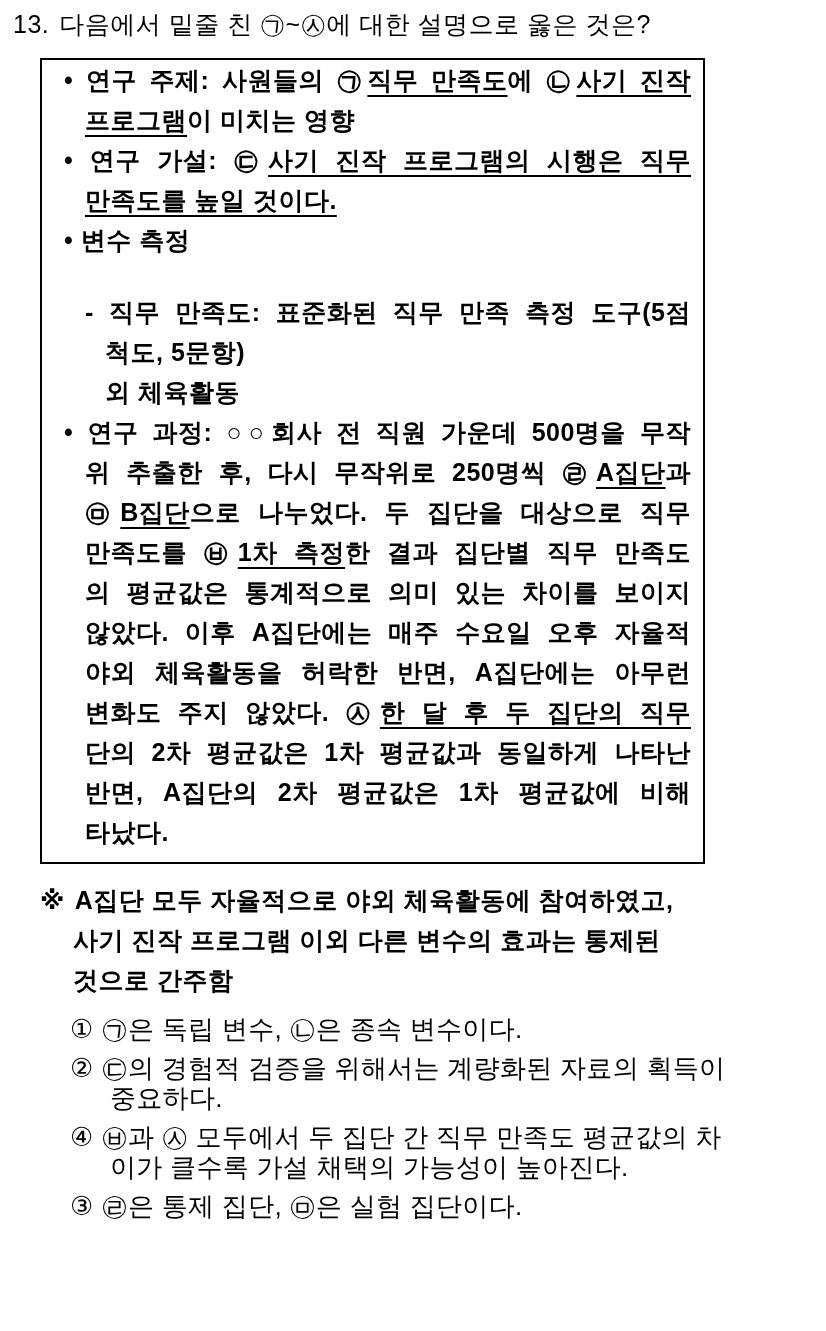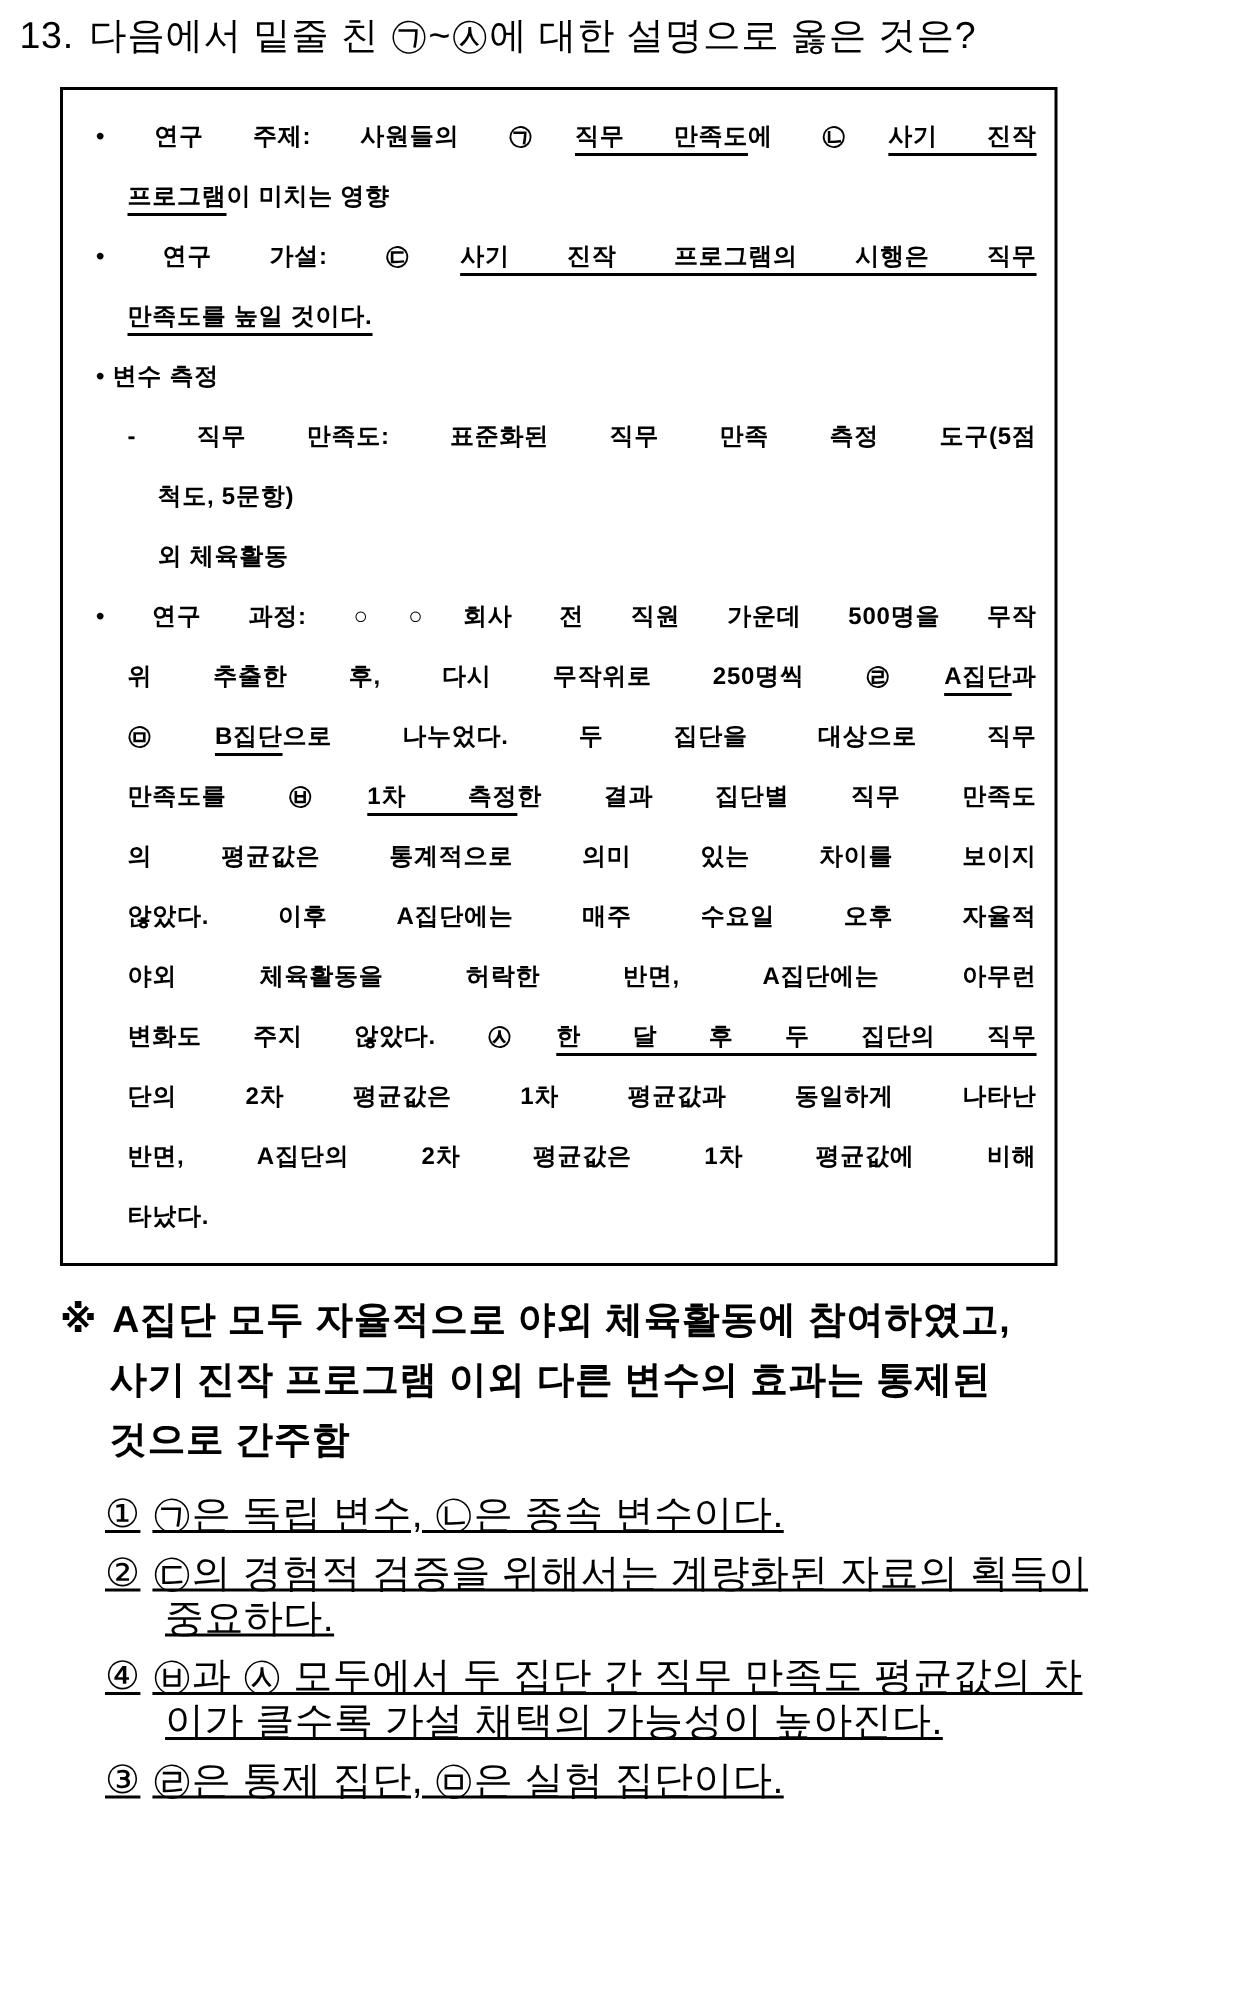--- a/index.html
+++ b/index.html
@@ -24,35 +24,35 @@
     letter-spacing: 0.5px;
     white-space: nowrap;
   }
   .q-title .qnum { margin-right: 10px; }
   
   .box {
     box-sizing: border-box;
     margin: 18px 0 0 40px;
     width: 665px;
     border: 2px solid #000000;
-    padding: 12px 12px 10px 0;
+    padding: 0 12px 10px 0;
     font-weight: bold;
-    font-size: 16px;
+    font-size: 25px;
   }
   .bline {
     line-height: 40px;
     letter-spacing: 0.5px;
   }
   .bline.just {
     text-align: justify;
     text-align-last: justify;
   }
   .bline.bullet   { padding-left: 22px; }
   .bline.cont     { padding-left: 43px; }
-  .bline.sub      { padding-left: 43px; }
+  .bline.sub      { padding-left: 43px; margin-top: 32px; }
   .bline.subcont  { padding-left: 63px; }
   .u {
     text-decoration: underline;
     text-decoration-thickness: 2px;
     text-underline-offset: 6px;
   }
   
   .note {
     margin: 16px 0 0 40px;
     width: 700px;
@@ -66,21 +66,20 @@
   }
   .nline.first {
     padding-left: 0;
   }
   .nline.first .nmark { margin-right: 10px; }
   
   .choices {
     margin: 14px 0 0 70px;
     width: 740px;
     font-size: 26px;
-    text-decoration: underline;
   }
   .choice { margin-bottom: 9px; }
   .cline {
     line-height: 30px;
     letter-spacing: 0.3px;
     white-space: nowrap;
   }
   .cline.wrap { padding-left: 40px; }
   .cnum { margin-right: 8px; }
 </style>

